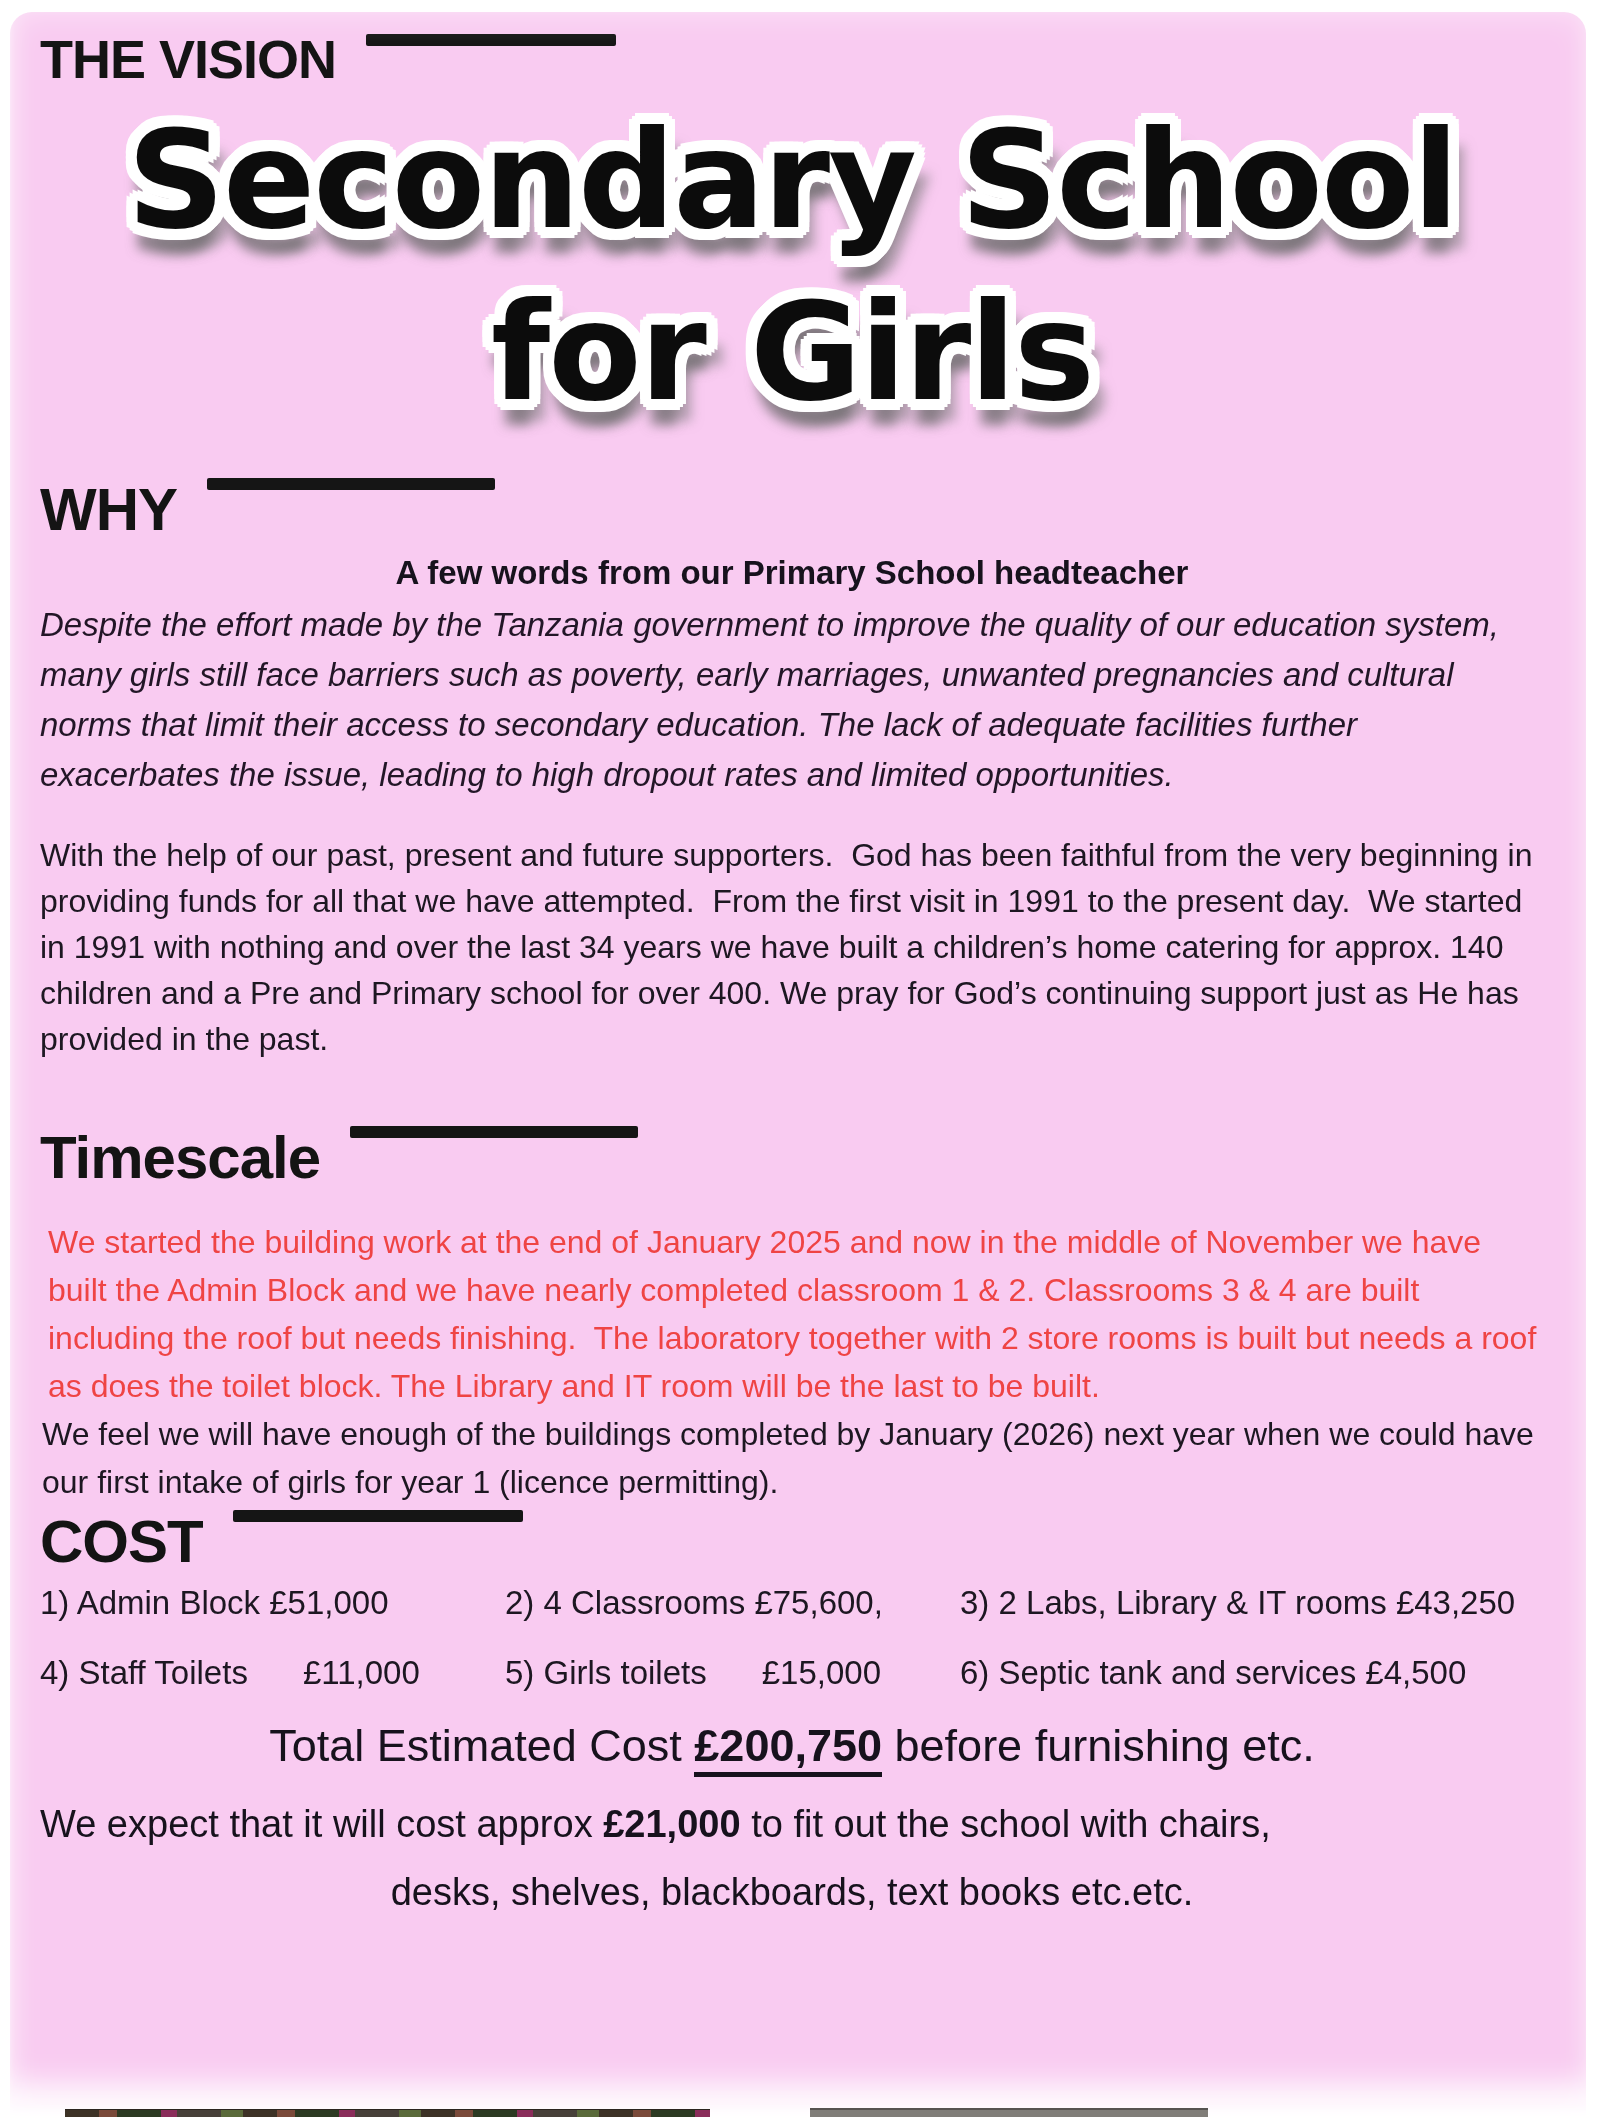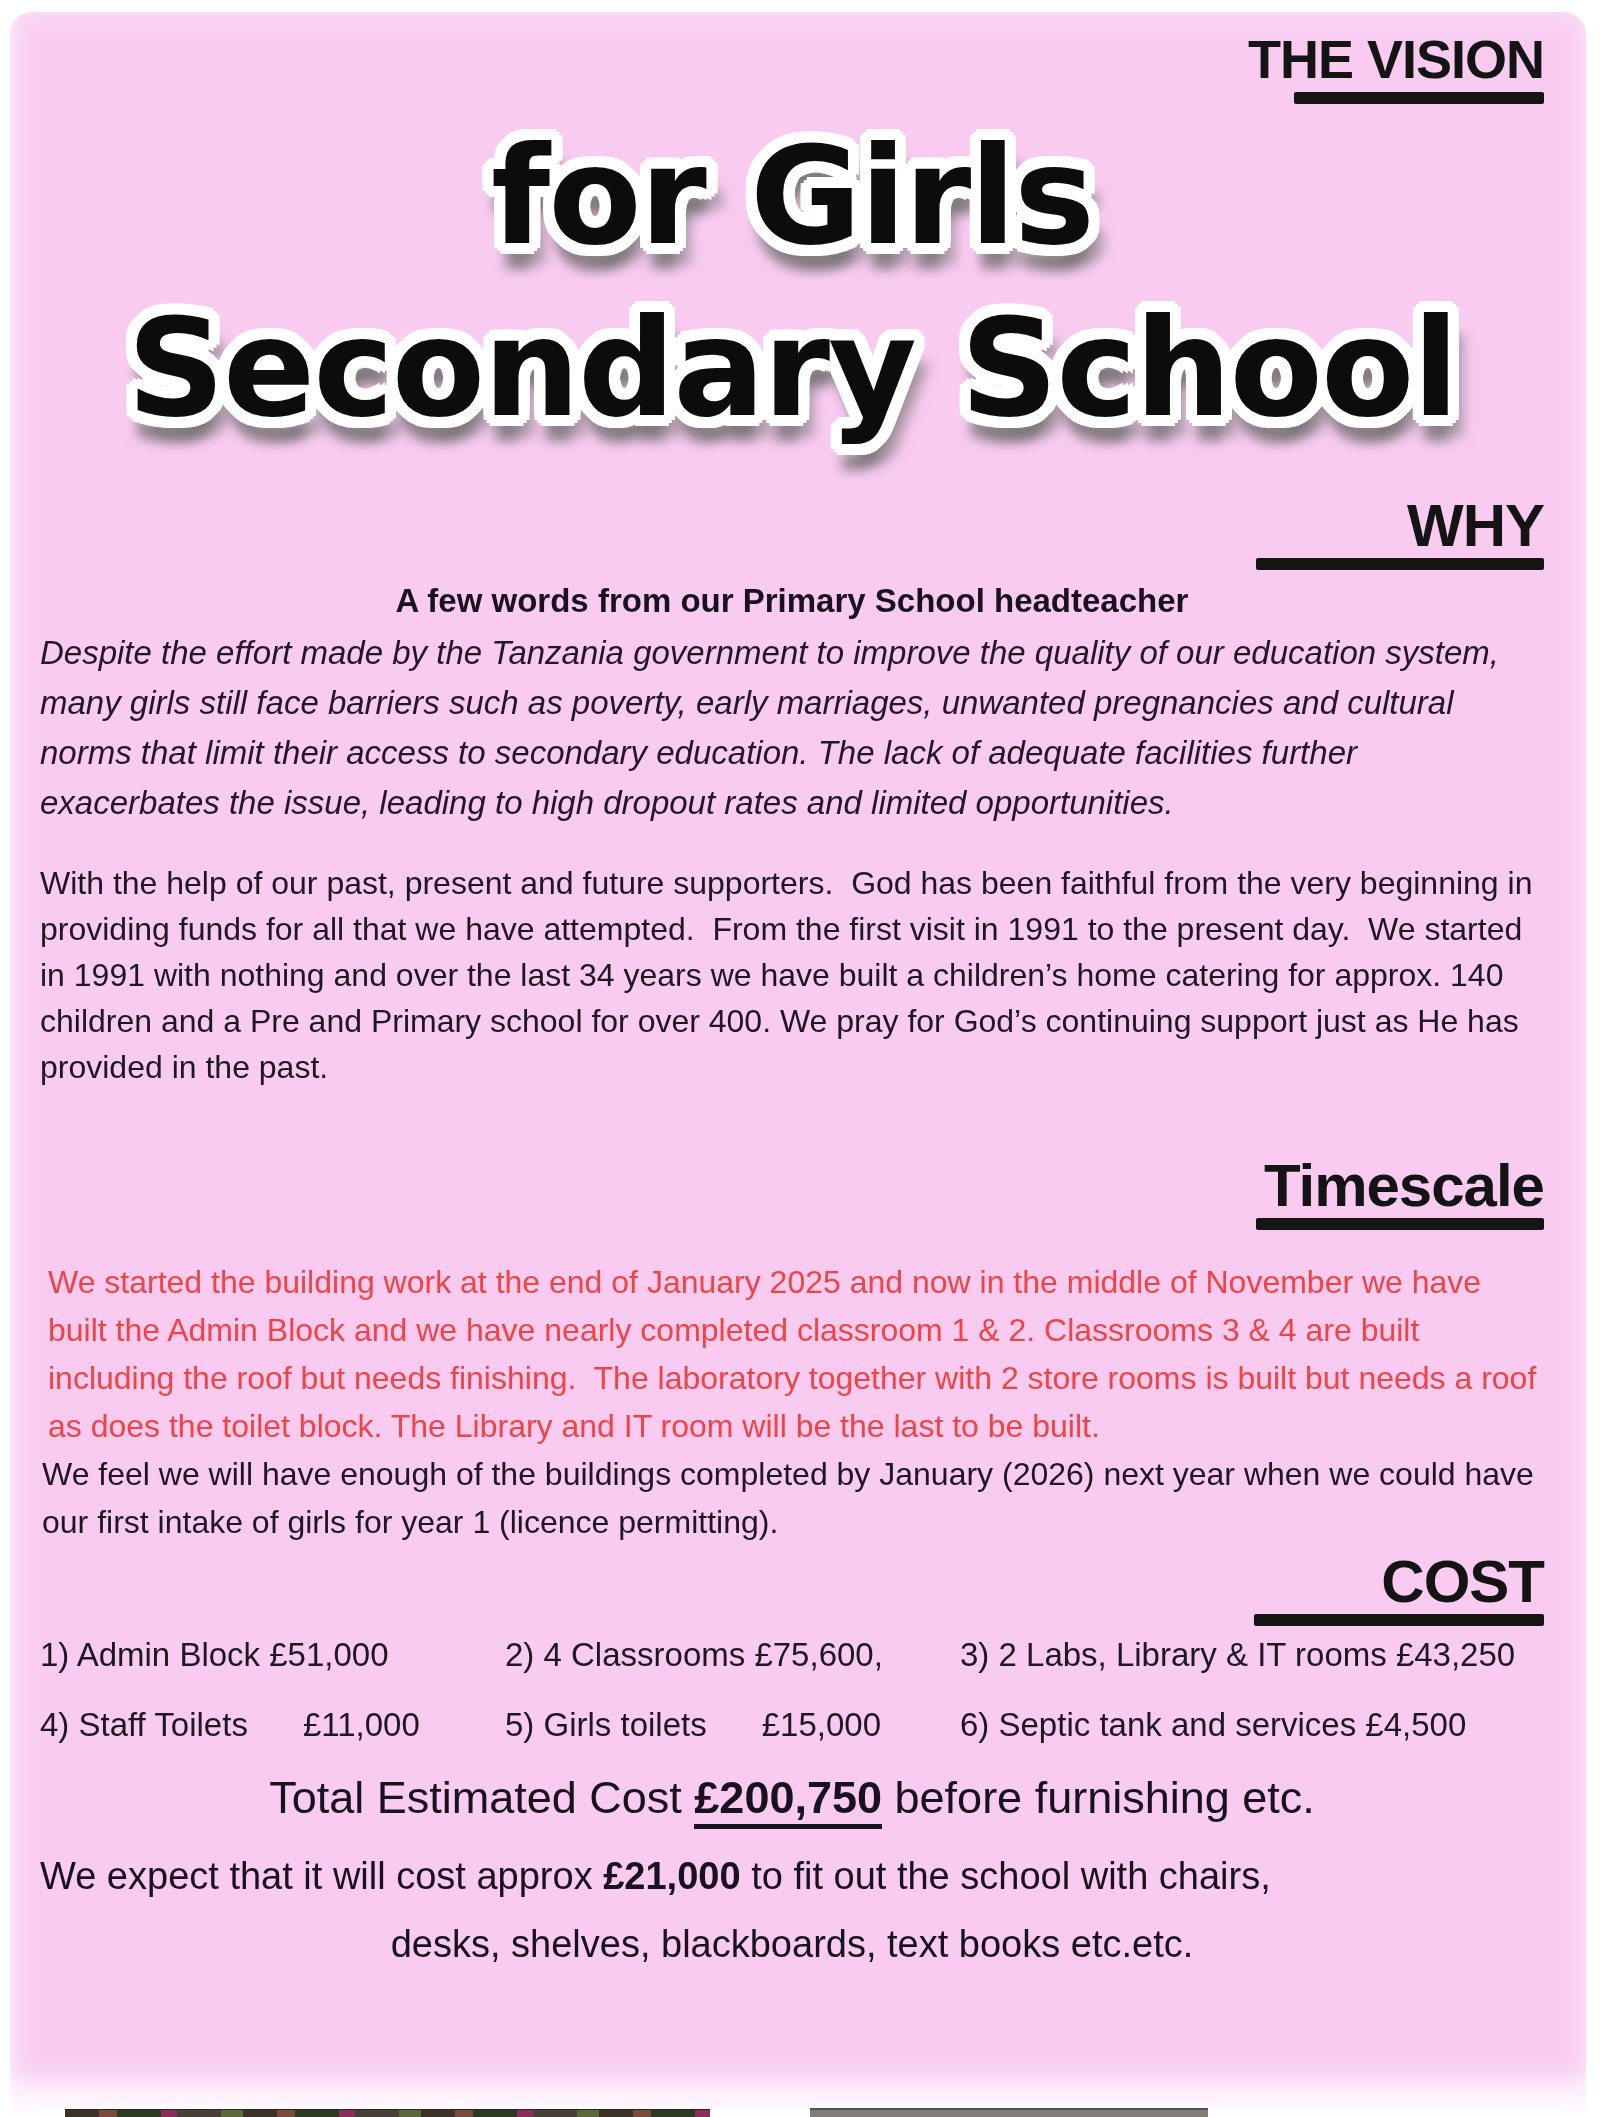--- a/index.html
+++ b/index.html
@@ -22,21 +22,21 @@
       inset 0 0 10px 6px #ffffff,
       inset 0 0 34px 10px rgba(255,255,255,0.55),
       inset 0 -34px 30px rgba(255,255,255,0.85);
   }
   .inner{
     position:relative;z-index:2;
     padding:30px 56px 0 40px;
   }
 
   
-  .sec-head{display:flex;align-items:flex-end;flex-direction:column;}
+  .sec-head{display:flex;align-items:flex-start;}
   .sec-title{
     font-weight:bold;font-size:60px;line-height:64px;color:#141414;
     letter-spacing:-1px;white-space:nowrap;
   }
   .rule{height:12px;background:#151515;margin-left:30px;border-radius:2px;}
   .rule-vision{width:250px;margin-top:4px;}
   .rule-why{width:288px;}
   .rule-how{width:290px;}
   .rule-ts{width:288px;}
   .rule-cost{width:290px;}
@@ -107,22 +107,22 @@
   <div class="pink"></div>
 
   <div class="inner">
 
     <div class="sec-head vision-row">
       <span class="sec-title">THE VISION</span>
       <span class="rule rule-vision"></span>
     </div>
 
     <h1 class="title">
+      <span class="title-line">Secondary School</span>
       <span class="title-line">for Girls</span>
-      <span class="title-line">Secondary School</span>
     </h1>
 
     <div class="sec-head why-head" style="margin-top:40px;">
       <span class="sec-title">WHY</span>
       <span class="rule rule-why"></span>
     </div>
     <div class="subhead">A few words from our Primary School headteacher</div>
     <div class="why-body">Despite the effort made by the Tanzania government to improve the quality of our education system, many girls still face barriers such as poverty, early marriages, unwanted pregnancies and cultural norms that limit their access to secondary education. The lack of adequate facilities further exacerbates the issue, leading to high dropout rates and limited opportunities.</div>
 
     <div class="how-body">With the help of our past, present and future supporters.&nbsp; God has been faithful from the very beginning in providing funds for all that we have attempted.&nbsp; From the first visit in 1991 to the present day.&nbsp; We started in 1991 with nothing and over the last 34 years we have built a children’s home catering for approx. 140 children and a Pre and Primary school for over 400. We pray for God’s continuing support just as He has provided in the past.</div>

